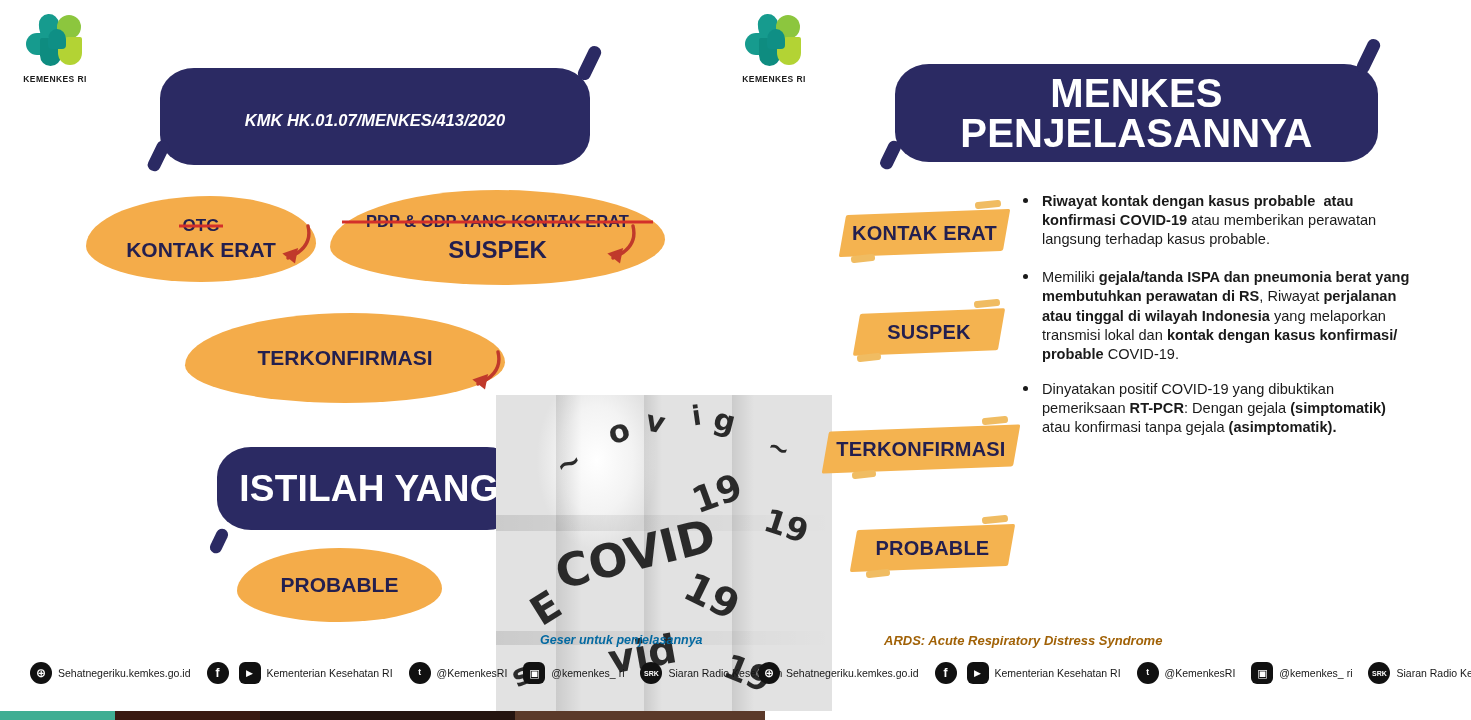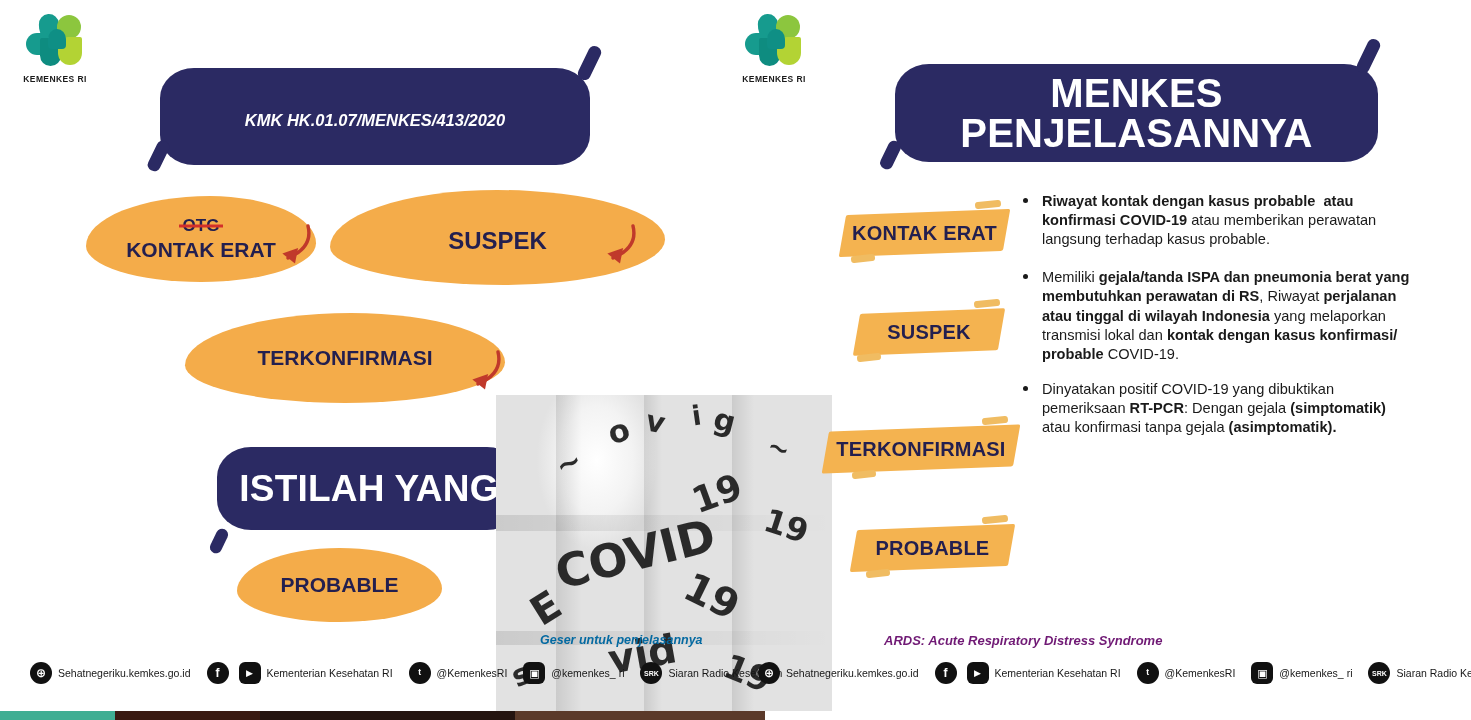--- a/index.html
+++ b/index.html
@@ -70,21 +70,21 @@
     background:
       radial-gradient(ellipse 60px 90px at 30% 20%, #ffffff 0%, #f3f3f3 60%, #e2e2e2 100%),
       radial-gradient(ellipse 80px 70px at 78% 42%, #ffffff 0%, #ededed 70%, #dcdcdc 100%),
       linear-gradient(122deg,#f6f6f6 0%,#e9e9e9 38%,#fbfbfb 55%,#e4e4e4 78%,#f7f7f7 100%);}
   .paper .fold{position:absolute;background:linear-gradient(90deg,rgba(0,0,0,.10),rgba(0,0,0,0));}
   .paper .ink{position:absolute;color:#1d1d1d;font-weight:bold;
     font-family:"DejaVu Sans",sans-serif;white-space:nowrap;opacity:.93;}
 
   .hint{position:absolute;left:540px;top:633px;color:#0369a1;font-style:italic;
     font-weight:bold;font-size:12.5px;white-space:nowrap;}
-  .ards{position:absolute;left:884px;top:633px;color:#701a75;font-style:italic;
+  .ards{position:absolute;left:884px;top:633px;color:#a16207;font-style:italic;
     font-weight:bold;font-size:13px;white-space:nowrap;}
   .navarrow{position:absolute;width:0;height:0;}
 
   
   .footer{position:absolute;top:658px;height:30px;display:flex;align-items:center;}
   .fi{display:flex;align-items:center;margin-right:16px;}
   .ficon{width:22px;height:22px;border-radius:50%;background:#111;color:#fff;
     display:flex;align-items:center;justify-content:center;font-size:12px;
     font-weight:bold;margin-right:6px;flex:0 0 auto;}
   .ficon.sq{border-radius:6px;}
@@ -126,20 +126,23 @@
       <span class="strike">OTG</span>
     </div>
     <div class="l2" style="font-size:21px;margin-top:4px;">KONTAK ERAT</div>
   </div>
   <svg class="arrow" style="left:272px;top:222px;" width="42" height="44" viewBox="0 0 42 44">
     <path d="M36 4 C40 20 30 30 16 36" stroke="#c0392b" stroke-width="3.4" fill="none" stroke-linecap="round"></path>
     <path d="M22 24 L13 38 L29 38 Z" fill="#c0392b" transform="rotate(38 21 31)"></path>
   </svg>
 
   <div class="blob" style="left:330px;top:190px;width:335px;height:95px;border-radius:50% 50% 48% 52%/60% 52% 48% 40%;">
+    <div class="l1" style="font-size:16.5px;">
+      <span class="strike">PDP &amp; ODP YANG KONTAK ERAT</span>
+    </div>
     <div class="l2" style="font-size:24px;margin-top:6px;">SUSPEK</div>
   </div>
   <svg class="arrow" style="left:597px;top:222px;" width="42" height="44" viewBox="0 0 42 44">
     <path d="M36 4 C40 20 30 30 16 36" stroke="#c0392b" stroke-width="3.4" fill="none" stroke-linecap="round"></path>
     <path d="M22 24 L13 38 L29 38 Z" fill="#c0392b" transform="rotate(38 21 31)"></path>
   </svg>
 
   <div class="blob" style="left:185px;top:313px;width:320px;height:90px;border-radius:52% 48% 50% 50%/58% 55% 45% 42%;">
     <div class="l1" style="font-size:21px;">TERKONFIRMASI</div>
   </div>

